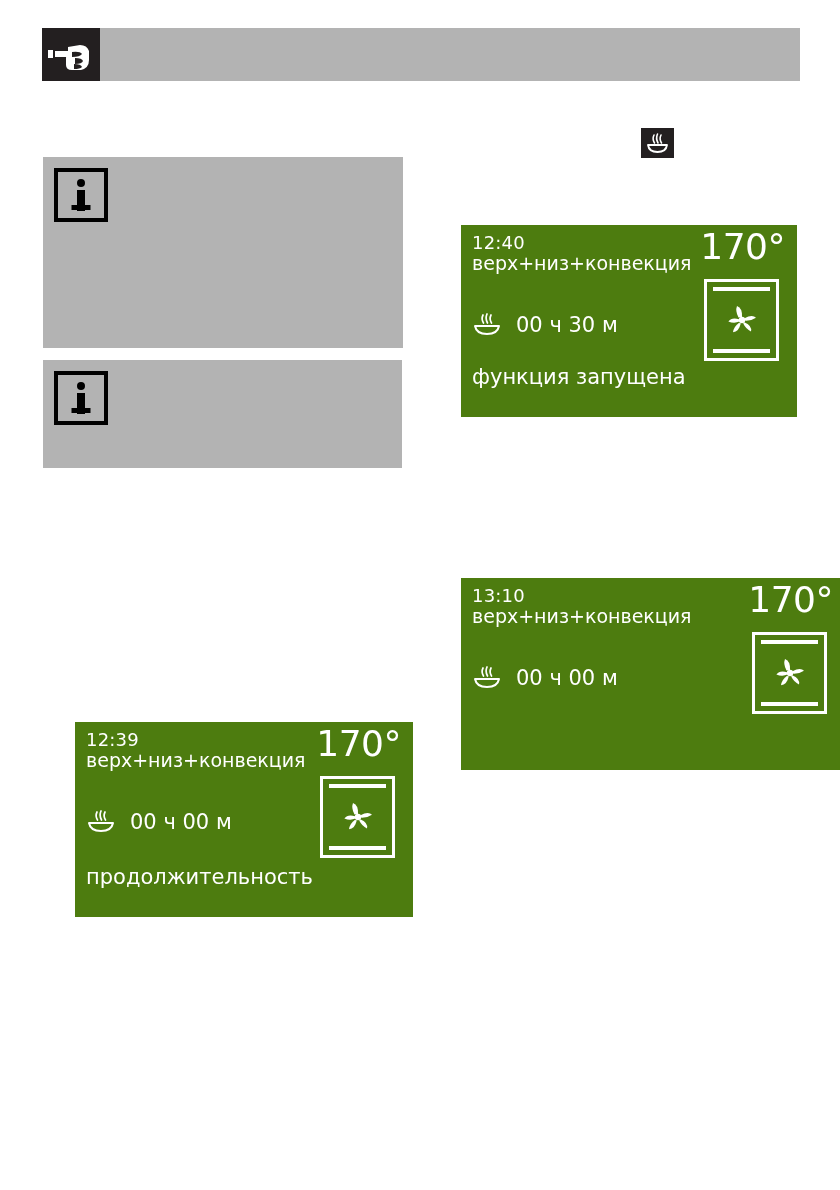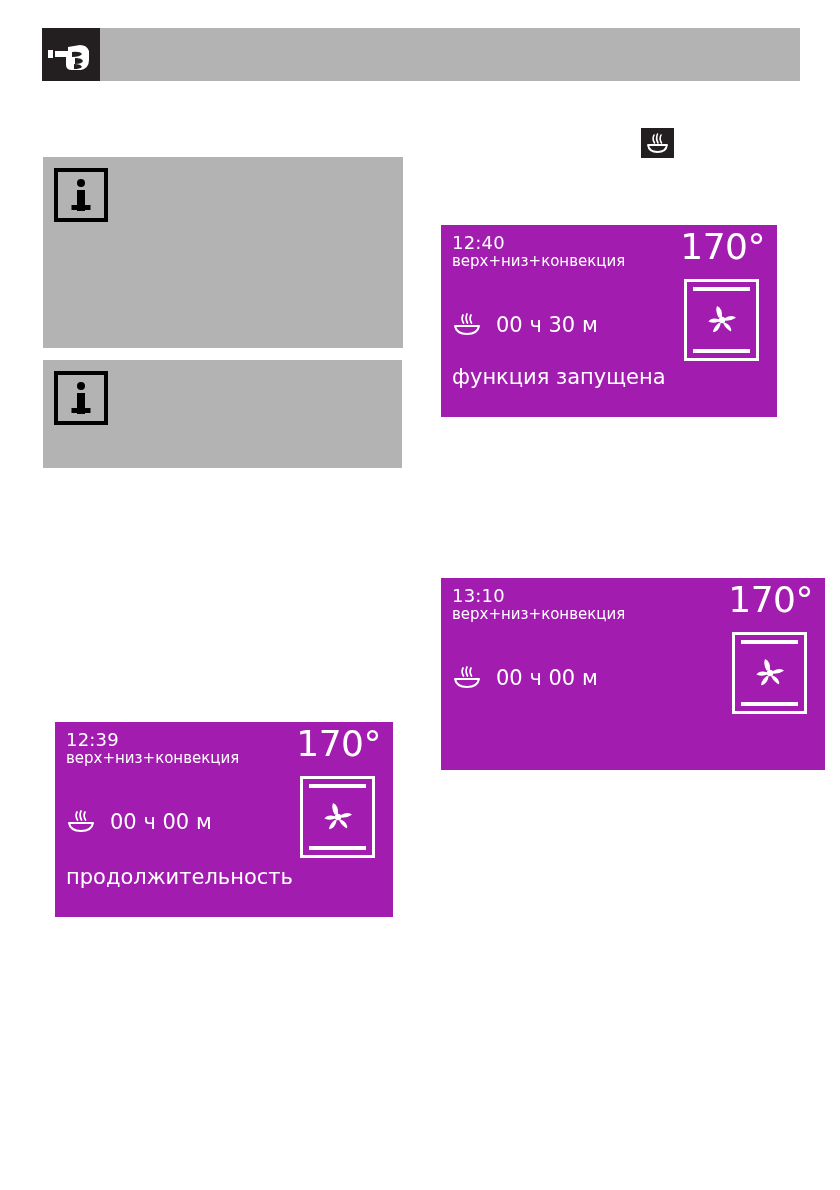--- a/index.html
+++ b/index.html
@@ -101,41 +101,42 @@
     top: 128px;
     width: 33px;
     height: 30px;
     background: #231f20;
   }
   .duration-badge svg { display: block; width: 33px; height: 30px; }
 
   
   .display-panel {
     position: absolute;
-    background: #a21caf;
+    background: #4d7c0f;
     color: #ffffff;
     overflow: hidden;
+    margin-left: 20px;
   }
   .panel-running   { left: 441px; top: 225px; width: 336px; height: 192px; }
   .panel-finished  { left: 441px; top: 578px; width: 336px; height: 192px; padding-left: 48px; }
   .panel-duration  { left: 55px;  top: 722px; width: 338px; height: 195px; }
 
   .panel-clock {
     position: absolute;
     left: 11px;
     top: 7px;
     font-size: 18px;
     letter-spacing: 0.2px;
     white-space: nowrap;
   }
   .panel-mode {
     position: absolute;
     left: 11px;
     top: 27px;
-    font-size: 15px;
+    font-size: 19px;
     white-space: nowrap;
     text-align: right;
   }
   .panel-temp {
     position: absolute;
     right: 12px;
     top: 1px;
     font-size: 36px;
     letter-spacing: -0.5px;
     white-space: nowrap;

